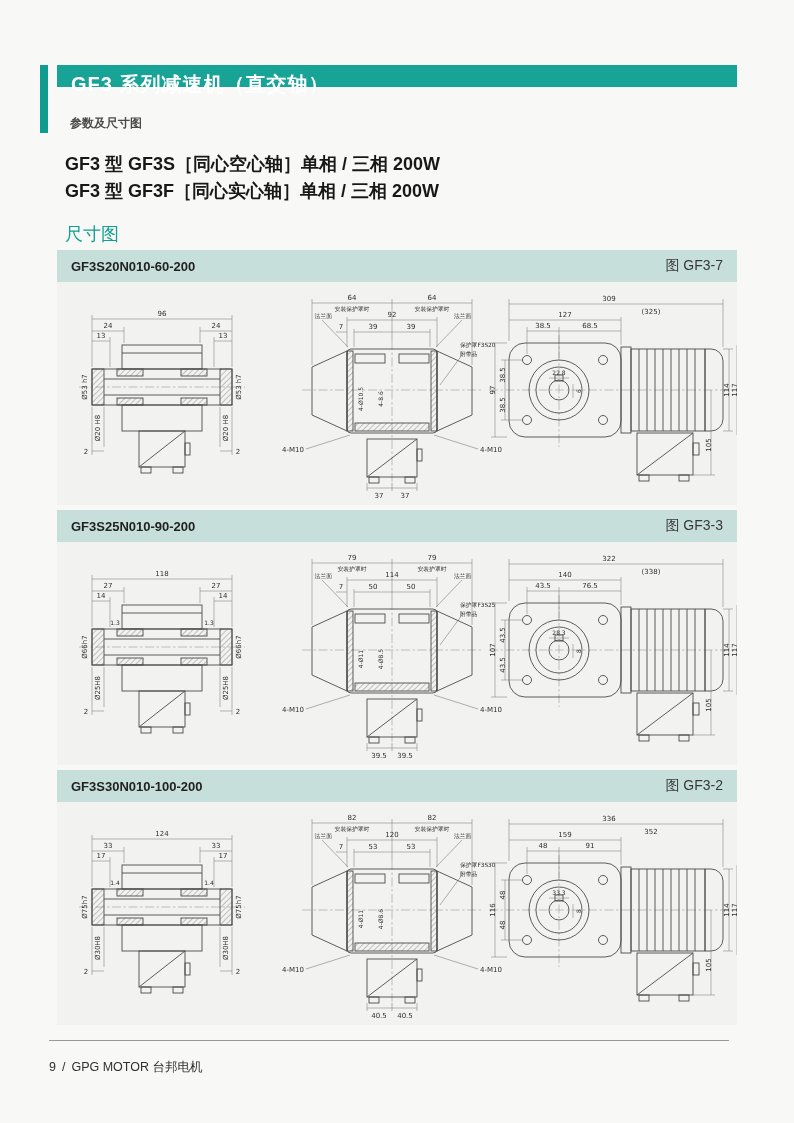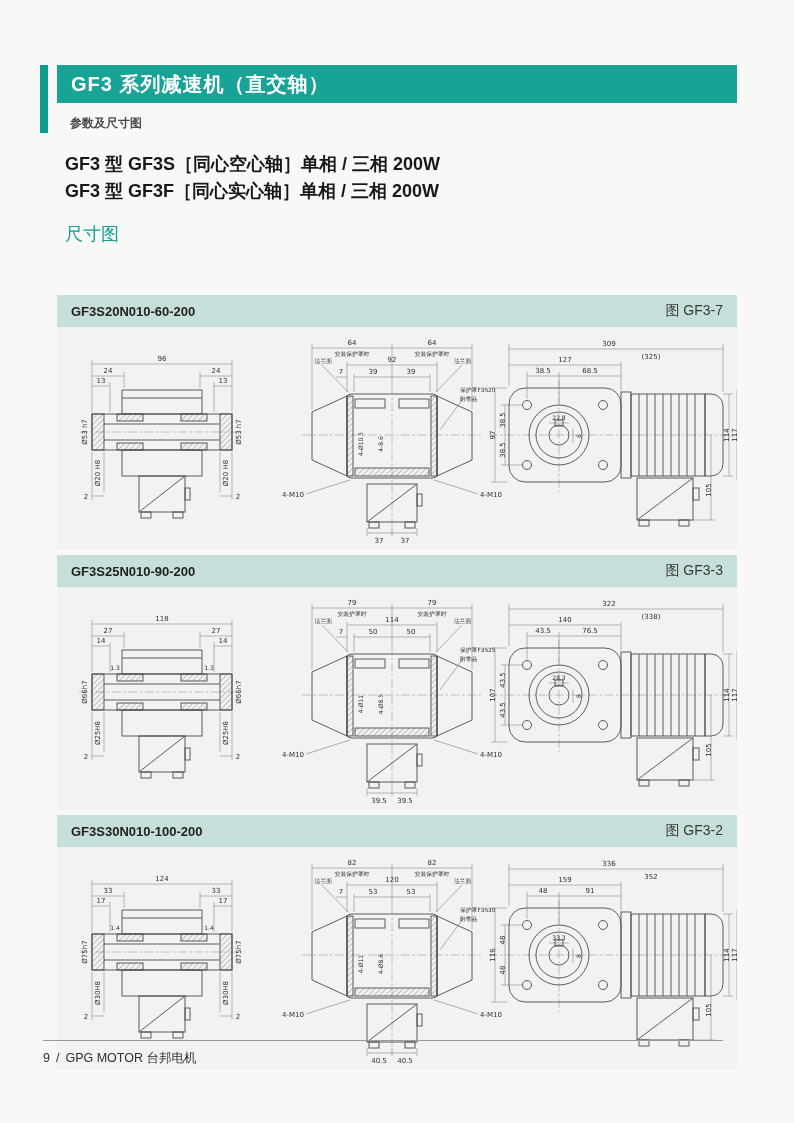--- a/index.html
+++ b/index.html
@@ -1,35 +1,35 @@
 <!DOCTYPE html>
 <html><head>
 <meta charset="utf-8">
 <style>
   html,body{margin:0;padding:0;background:#e8e8e6;}
   .page{position:relative;width:794px;height:1123px;margin:0 auto;background:#f8f8f7;
         font-family:"Liberation Sans","DejaVu Sans",sans-serif;overflow:hidden;}
   .accent-bar{position:absolute;left:40px;top:65px;width:8px;height:68px;background:#0f9b8e;}
-  .banner{position:absolute;left:57px;top:65px;width:680px;height:38px;background:#17a396;
+  .banner{position:absolute;left:57px;top:65px;width:680px;height:22px;background:#17a396;
           color:#ffffff;font-size:20px;font-weight:bold;line-height:38px;padding-left:14px;
           box-sizing:border-box;letter-spacing:1px;}
   .subtitle{position:absolute;left:70px;top:115px;font-size:12px;font-weight:bold;color:#4a4a4a;}
   .product-titles{position:absolute;left:65px;top:151px;font-size:18px;font-weight:bold;
                   color:#181818;line-height:27px;}
   .dims-heading{position:absolute;left:65px;top:222px;font-size:18px;font-weight:normal;color:#12a091;}
   .model-section{position:absolute;left:57px;width:680px;}
   #sec0{top:250px;} #sec1{top:510px;} #sec2{top:770px;}
   .sec-header{height:32px;background:#c7dfda;display:flex;justify-content:space-between;
-              align-items:center;padding:0 14px;box-sizing:border-box;margin-top:45px;}
+              align-items:center;padding:0 14px;box-sizing:border-box;}
   .sec-model{font-size:13px;font-weight:bold;color:#222222;}
   .sec-fig{font-size:14px;color:#383838;}
   .sec-body{height:223px;background:#f2f3f1;box-sizing:border-box;padding-top:5px;}
   .sec-body svg{display:block;margin:0 auto;}
-  .footer{position:absolute;left:43px;top:1040px;width:680px;border-top:1px solid #9a9a9a;
-          padding-top:9px;font-size:12.5px;color:#2f2f2f;}
+  .footer{position:absolute;left:49px;top:1040px;width:680px;border-top:1px solid #9a9a9a;
+          padding-top:18px;font-size:12.5px;color:#2f2f2f;}
   .footer span{margin-right:6px;}
   
   .part{fill:none;stroke:#4b4b4b;stroke-width:0.9;}
   .dim{fill:none;stroke:#707070;stroke-width:0.5;}
   .ldr{fill:none;stroke:#707070;stroke-width:0.55;}
   .cl{fill:none;stroke:#8f8f8f;stroke-width:0.55;stroke-dasharray:9 2.5 2.5 2.5;}
   svg text{font-family:"DejaVu Sans",sans-serif;fill:#2e2e2e;}
   .d{font-size:7px;} .d6{font-size:6px;} .zh{font-size:5.8px;}
 </style>
 </head>

